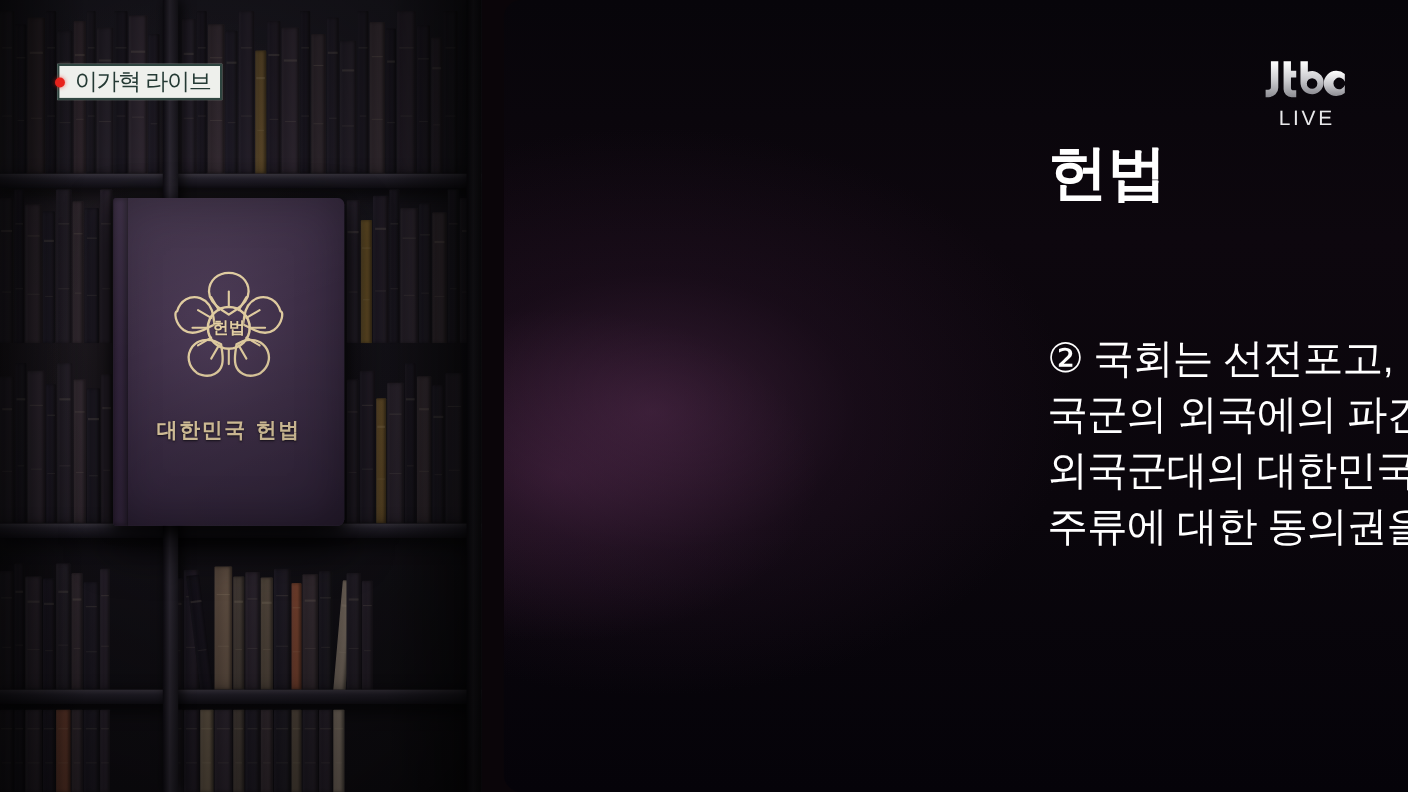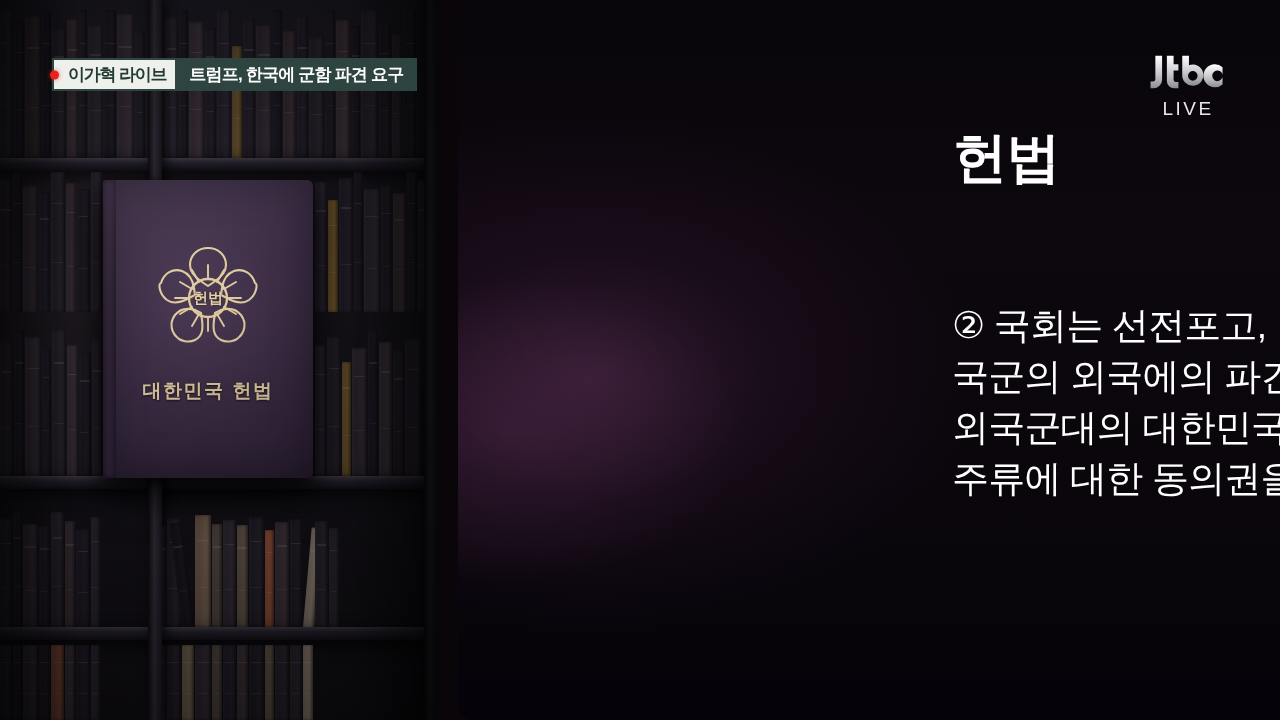--- a/index.html
+++ b/index.html
@@ -258,22 +258,22 @@
     top: 50%;
     transform: translateY(-50%);
     width: 9px;
     height: 9px;
     border-radius: 50%;
     background: #e8231c;
     box-shadow: 0 0 4px rgba(232,35,28,0.7);
   }
   #program-name-text {
     color: #243a34;
-    font-size: 17px;
-    font-weight: 700;
+    font-size: 21px;
+    font-weight: 400;
     letter-spacing: -1.2px;
     line-height: 1;
     white-space: nowrap;
   }
   #headline-plate {
     display: flex;
     align-items: center;
     background: #2e4440;
     padding: 0 14px 0 12px;
     box-sizing: border-box;
@@ -515,18 +515,15 @@
       <div class="law-line">외국군대의 대한민국 영역 안에서의</div>
       <div class="law-line">주류에 대한 동의권을 가진다.</div>
     </div>
   </div>
 
   <div id="news-banner">
     <div id="program-name-plate">
       <span id="program-live-dot"></span>
       <span id="program-name-text">이가혁 라이브</span>
     </div>
-    <div id="headline-plate">
-      <span id="headline-text">트럼프, 한국에 군함 파견 요구</span>
-    </div>
   </div>
 
 </div>
 
 </body></html>

